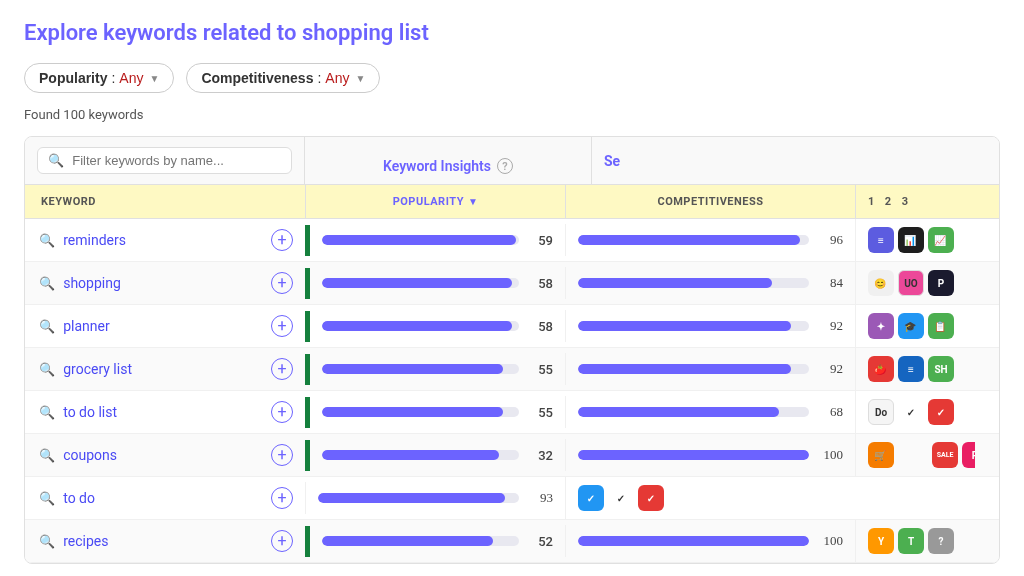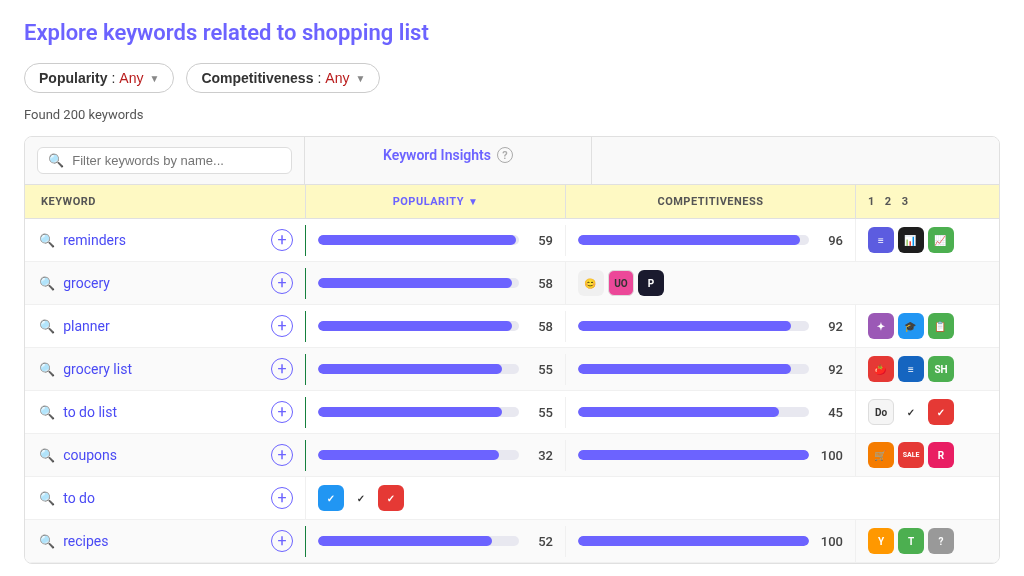--- a/index.html
+++ b/index.html
@@ -74,21 +74,21 @@
       border: none;
       outline: none;
       font-size: 13px;
       color: #555;
       width: 100%;
       background: transparent;
     }
     .search-icon-wrap { color: #aaa; font-size: 13px; }
     .keyword-insights-cell {
       display: flex;
-      align-items: flex-start;
+      align-items: flex-end;
       justify-content: center;
       padding: 10px 12px;
       font-weight: 600;
       color: #6c63ff;
       font-size: 14px;
       border-right: 1px solid #e0e0e0;
       gap: 6px;
     }
     .help-icon {
       width: 16px; height: 16px;
@@ -176,21 +176,21 @@
       font-weight: 400;
       cursor: pointer;
       flex-shrink: 0;
       line-height: 1;
     }
     .pop-cell {
       padding: 8px 12px;
       display: flex;
       align-items: center;
       gap: 10px;
-      border-left: 1px solid #15803d;
+      border-left: 5px solid #15803d;
     }
     .bar-bg {
       flex: 1;
       height: 10px;
       background: #e8e8f0;
       border-radius: 5px;
       overflow: hidden;
     }
     .bar-fill {
       height: 100%;
@@ -203,20 +203,21 @@
       font-weight: 500;
       min-width: 24px;
       text-align: right;
     }
     .comp-cell {
       padding: 8px 12px;
       display: flex;
       align-items: center;
       gap: 10px;
       border-left: 1px solid #f0f0f0;
+      font-family: Liberation Serif, serif;
     }
     .se-icons-cell {
       padding: 8px 12px;
       display: flex;
       align-items: center;
       gap: 4px;
       border-left: 1px solid #f0f0f0;
       overflow: hidden;
     }
     .app-icon {
@@ -245,35 +246,38 @@
     <span class="filter-value">Any</span>
     <span class="chevron">▼</span>
   </button>
   <button class="filter-btn">
     <span class="filter-label">Competitiveness</span>:
     <span class="filter-value">Any</span>
     <span class="chevron">▼</span>
   </button>
 </div>
 
-<p class="found-text">Found 200 keywords</p>
+<p class="found-text">Found 100 keywords</p>
 
 <div class="table-container">
 
   <div class="table-header-row">
     <div class="search-cell">
       <div class="search-input-wrap">
         <span class="search-icon-wrap">🔍</span>
         <input type="text" placeholder="Filter keywords by name..." style="">
       </div>
     </div>
     <div class="keyword-insights-cell">
       <span>Keyword Insights</span>
       <span class="help-icon">?</span>
     </div>
+    <div class="se-cell">
+      <span style="color:#6c63ff;font-weight:700;font-size:14px;">Se</span>
+    </div>
   </div>
 
   <div class="col-headers">
     <div class="col-kw">KEYWORD</div>
     <div class="col-pop">
       <span>POPULARITY</span>
       <span class="sort-arrow">▼</span>
     </div>
     <div class="col-comp">COMPETITIVENESS</div>
     <div class="col-se">
@@ -307,29 +311,35 @@
         <div class="se-icons-cell">
           <div class="app-icon" style="background: rgb(92, 92, 224); color: rgb(255, 255, 255);">≡</div>
           <div class="app-icon" style="background: rgb(30, 30, 30); color: rgb(255, 255, 255);">📊</div>
           <div class="app-icon" style="background: rgb(76, 175, 80); color: rgb(255, 255, 255);">📈</div>
         </div>
       </div>
       <div class="data-row">
         <div class="kw-cell">
     <div class="kw-left">
       <span class="kw-search-icon">🔍</span>
-      <span class="kw-text">grocery</span>
+      <span class="kw-text">shopping</span>
     </div>
     <div class="add-btn">+</div>
   </div>
         <div class="pop-cell">
     <div class="bar-bg">
       <div class="bar-fill" style="width:96.66666666666667%"></div>
     </div>
     <span class="bar-num">58</span>
+  </div>
+        <div class="comp-cell">
+    <div class="bar-bg">
+      <div class="bar-fill" style="width:84%"></div>
+    </div>
+    <span class="bar-num">84</span>
   </div>
         <div class="se-icons-cell">
           <div class="app-icon" style="background: rgb(240, 240, 240); color: rgb(51, 51, 51);">😊</div>
           <div class="app-icon" style="background: #ec4899; color: rgb(51, 51, 51); border: 1px solid rgb(221, 221, 221);">UO</div>
           <div class="app-icon" style="background: rgb(26, 26, 46); color: rgb(255, 255, 255);">P</div>
         </div>
       </div>
       <div class="data-row">
         <div class="kw-cell">
     <div class="kw-left">
@@ -393,21 +403,21 @@
         <div class="pop-cell">
     <div class="bar-bg">
       <div class="bar-fill" style="width:91.66666666666666%"></div>
     </div>
     <span class="bar-num">55</span>
   </div>
         <div class="comp-cell">
     <div class="bar-bg">
       <div class="bar-fill" style="width:87%"></div>
     </div>
-    <span class="bar-num">45</span>
+    <span class="bar-num">68</span>
   </div>
         <div class="se-icons-cell">
           <div class="app-icon" style="background: rgb(245, 245, 245); color: rgb(51, 51, 51); border: 1px solid rgb(221, 221, 221);">Do</div>
           <div class="app-icon" style="background: rgb(255, 255, 255); color: rgb(51, 51, 51);">✓</div>
           <div class="app-icon" style="background: rgb(229, 57, 53); color: rgb(255, 255, 255);">✓</div>
         </div>
       </div>
       <div class="data-row">
         <div class="kw-cell">
     <div class="kw-left">
@@ -423,31 +433,37 @@
     <span class="bar-num">32</span>
   </div>
         <div class="comp-cell">
     <div class="bar-bg">
       <div class="bar-fill" style="width:100%"></div>
     </div>
     <span class="bar-num">100</span>
   </div>
         <div class="se-icons-cell">
           <div class="app-icon" style="background: rgb(245, 124, 0); color: rgb(255, 255, 255);">🛒</div>
-          <div class="app-icon" style="background: rgb(229, 57, 53); color: rgb(255, 255, 255); font-size: 7px;">SALE</div>
+          <div class="app-icon" style="background: rgb(229, 57, 53); color: rgb(255, 255, 255); font-size: 7px; margin-left: 34px;">SALE</div>
           <div class="app-icon" style="background: rgb(233, 30, 99); color: rgb(255, 255, 255);">R</div>
         </div>
       </div>
       <div class="data-row">
         <div class="kw-cell">
     <div class="kw-left">
       <span class="kw-search-icon">🔍</span>
       <span class="kw-text">to do</span>
     </div>
     <div class="add-btn">+</div>
+  </div>
+        <div class="comp-cell">
+    <div class="bar-bg">
+      <div class="bar-fill" style="width:93%"></div>
+    </div>
+    <span class="bar-num">93</span>
   </div>
         <div class="se-icons-cell">
           <div class="app-icon" style="background: rgb(33, 150, 243); color: rgb(255, 255, 255);">✓</div>
           <div class="app-icon" style="background: rgb(255, 255, 255); color: rgb(51, 51, 51);">✓</div>
           <div class="app-icon" style="background: rgb(229, 57, 53); color: rgb(255, 255, 255);">✓</div>
         </div>
       </div>
       <div class="data-row">
         <div class="kw-cell">
     <div class="kw-left">

